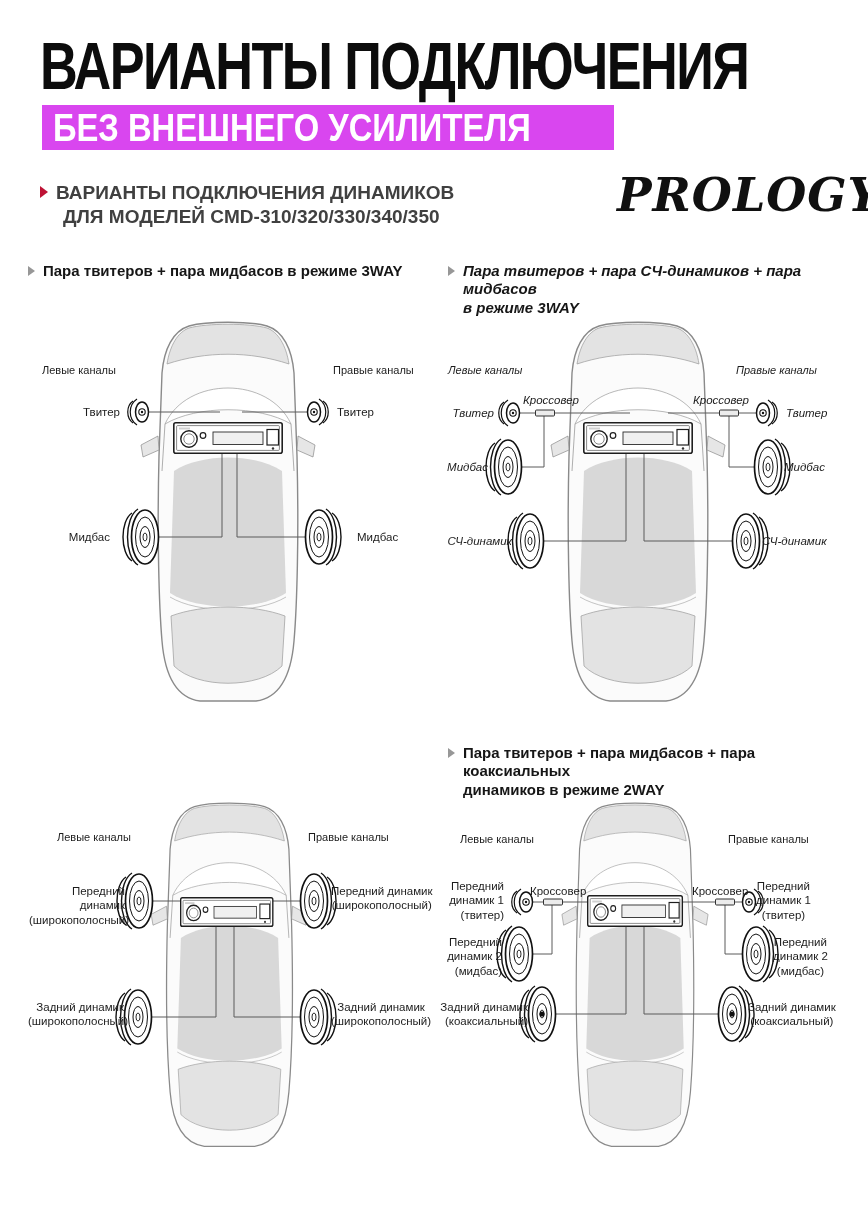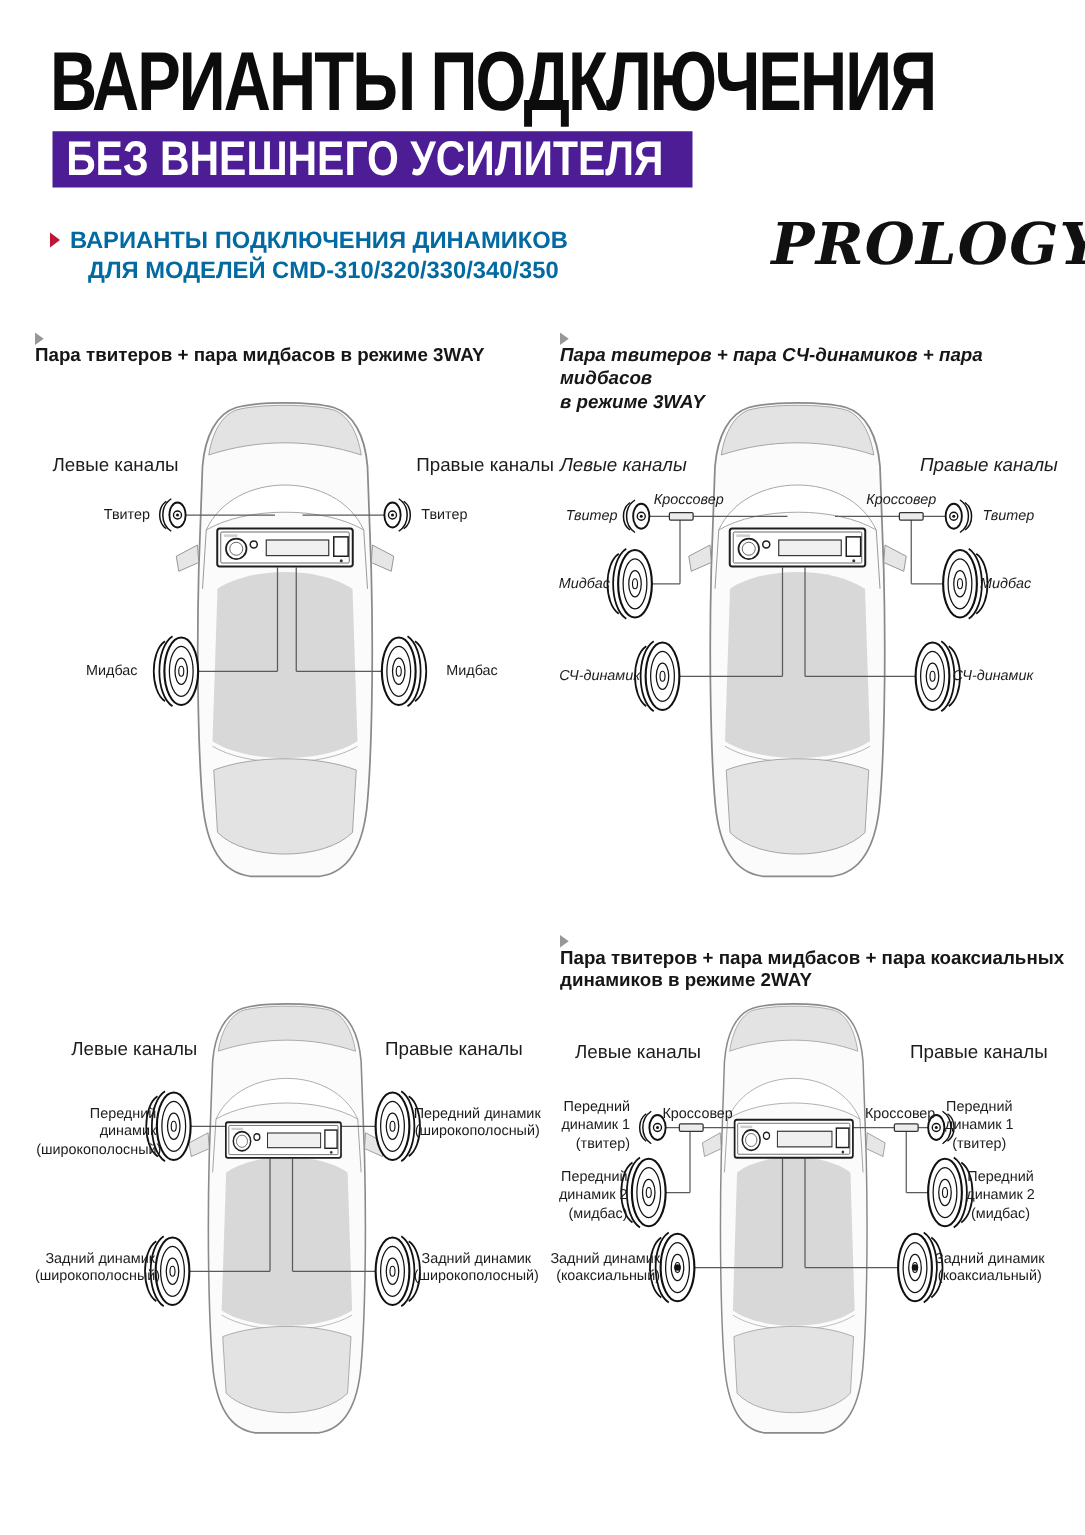--- a/index.html
+++ b/index.html
@@ -7,60 +7,60 @@
   .page { position:relative; width:868px; height:1228px; background:#ffffff; margin:0 auto; overflow:hidden; }
 
   
   .page-title {
     position:absolute; left:40px; top:32px;
     font-size:67px; font-weight:bold; color:#0c0c0c;
     letter-spacing:-2px; white-space:nowrap; line-height:1.0;
     transform:scaleX(0.78); transform-origin:0 0;
   }
   .banner {
-    position:absolute; left:42px; top:105px; width:512px; height:45px;
-    background:#4c1d95;
+    position:absolute; left:42px; top:105px; width:572px; height:45px;
+    background:#d946ef;
   }
   .banner-text {
     font-size:39px; font-weight:bold; color:#ffffff; line-height:45px;
     padding-left:13px; white-space:nowrap;
     transform:scaleX(0.84); transform-origin:0 0;
   }
   .sub-heading { position:absolute; left:40px; top:181px; display:flex; }
   .red-tri {
     width:0; height:0; margin-top:5px; margin-right:8px;
     border-top:6px solid transparent; border-bottom:6px solid transparent;
     border-left:8px solid #BE1335;
   }
-  .sub-heading .line { font-size:19px; font-weight:bold; color:#0369a1; line-height:1.25; }
-  .sub-heading .line2 { padding-left:7px;text-align:center; }
+  .sub-heading .line { font-size:19px; font-weight:bold; color:#404040; line-height:1.25; }
+  .sub-heading .line2 { padding-left:7px; }
   .brand-logo {
     position:absolute; left:617px; top:168px;
     font-family:"DejaVu Serif", serif; font-style:italic; font-weight:bold;
     font-size:46px; color:#101010; letter-spacing:1px;
   }
 
   
   .diagram { position:absolute; width:418px; height:495px; }
   #d1 { left:20px;  top:258px; }
   #d2 { left:440px; top:258px;font-style:italic; }
   #d3 { left:20px;  top:740px; }
   #d4 { left:440px; top:740px; }
 
-  .dg-head { position:absolute; left:8px; top:4px; display:flex; width:408px;flex-direction:column; }
+  .dg-head { position:absolute; left:8px; top:4px; display:flex; width:408px; }
   .gray-tri {
     flex:none; width:0; height:0; margin-top:4px; margin-right:8px;
     border-top:5px solid transparent; border-bottom:5px solid transparent;
     border-left:7px solid #979797;
   }
   .dg-title { font-size:15px; font-weight:bold; color:#161616; line-height:1.22; white-space:pre-line; }
 
   .scene { position:absolute; left:0; top:0; overflow:visible; }
 
-  .ch  { position:absolute; font-size:15px; color:#1c1c1c; white-space:nowrap; }
+  .ch  { position:absolute; font-size:11px; color:#1c1c1c; white-space:nowrap; }
   .lbl { position:absolute; font-size:11.5px; color:#1c1c1c; line-height:1.25; white-space:pre-line;text-align:center; }
   .lbl.r { text-align:right; }
 </style>
 </head>
 <body>
 
 <svg width="0" height="0" style="position:absolute" aria-hidden="true">
   <defs>
     <g id="car">
       <path d="M36 5 C54 0 96 0 114 5 C130 10 139 28 141 52 L144 135 C146 215 144 285 141 320 C138 356 126 377 103 380 L47 380 C24 377 12 356 9 320 C6 285 4 215 6 135 L9 52 C11 28 20 10 36 5 Z" fill="#fbfbfb" stroke="#8a8a8a" stroke-width="1.4"></path>

